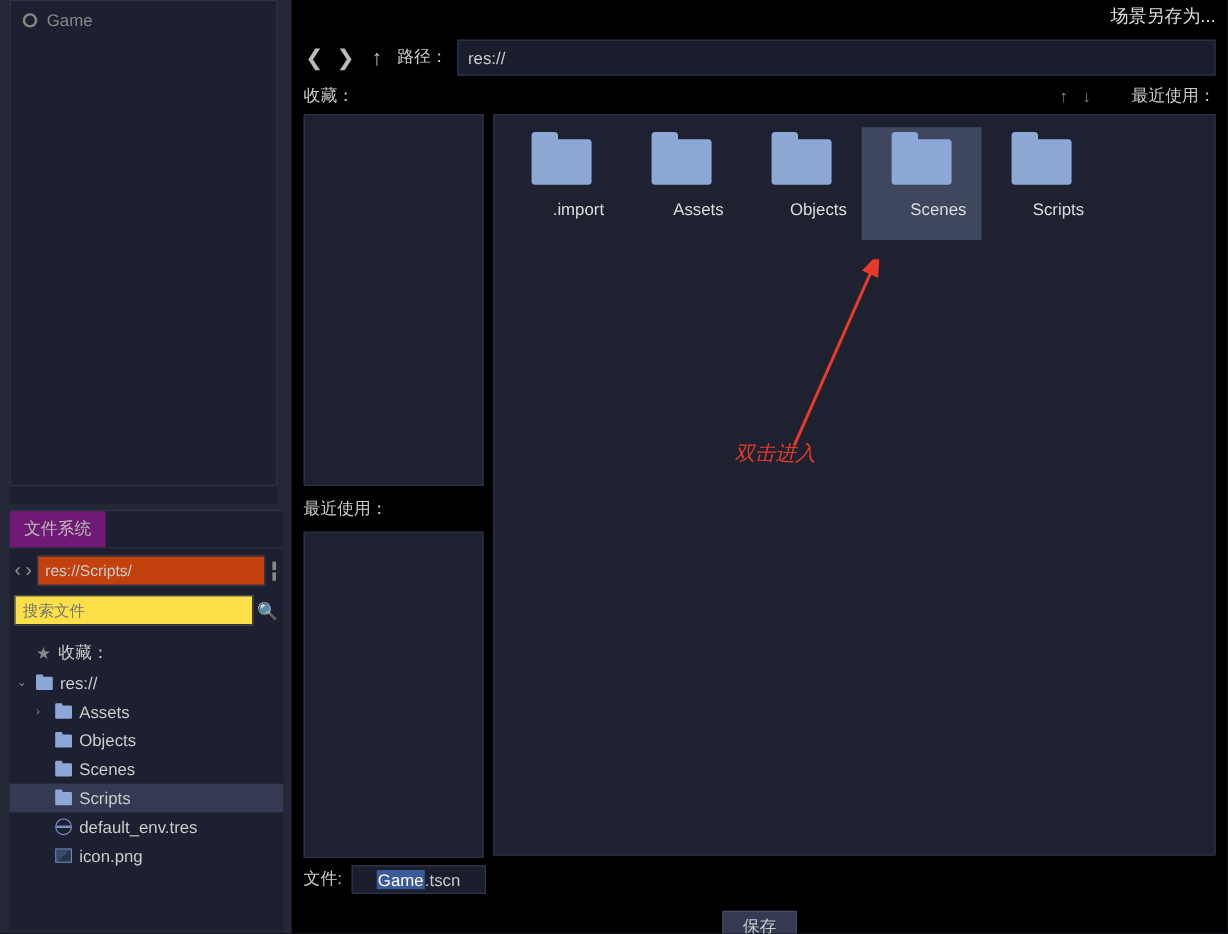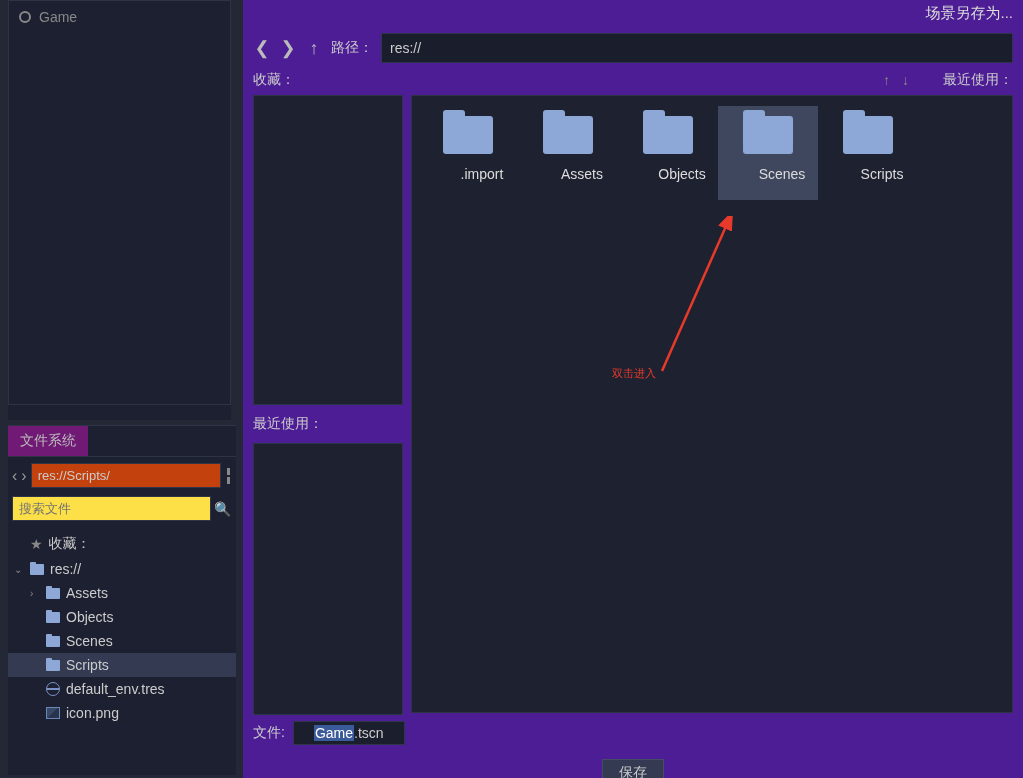--- a/index.html
+++ b/index.html
@@ -28,21 +28,21 @@
   .tree-row.indent2 { padding-left: 38px; }
   .tree-row.selected { background: #333a52; }
   .expand { width: 10px; color: #888; font-size: 10px; }
   .star-icon { color: #888; }
   .folder-icon-sm { width: 14px; height: 11px; background: #8da7d6; border-radius: 1px; position: relative; flex-shrink:0;}
   .folder-icon-sm::before { content:''; position:absolute; top:-2px; left:0; width:6px; height:3px; background:#8da7d6; border-radius:1px 1px 0 0;}
   .env-icon { width: 14px; height: 14px; border: 1.5px solid #7a92c4; border-radius: 50%; position:relative; flex-shrink:0;}
   .env-icon::after{content:'';position:absolute;left:0;right:0;top:45%;height:1.5px;background:#7a92c4;}
   .img-icon { width: 14px; height: 12px; border: 1.5px solid #6688bb; background: linear-gradient(135deg,#3a4a66 50%,#28344c 50%); flex-shrink:0;}
 
-  .dialog { position: absolute; left: 243px; top: 0; right: 0; bottom: 0; background: #4c1d95; }
+  .dialog { position: absolute; left: 243px; top: 0; right: 0; bottom: 0; background: #000000; }
   .dialog-title { text-align: right; padding: 4px 10px; color: #ddd; font-size: 15px; }
   .dialog-nav { display: flex; align-items: center; gap: 8px; padding: 6px 10px; }
   .dialog-nav .nav-btn { color: #bbb; font-size: 18px; line-height:1; width:18px; text-align:center;}
   .dialog-nav .lbl { color: #ccc; }
   .big-path { flex: 1; background: #1a1e2c; border: 1px solid #30364a; color: #ccc; padding: 6px 8px; }
 
   .dialog-row2 { display: flex; padding: 2px 10px 6px 10px; align-items:center; gap: 10px;}
   .fav-label { color: #ccc; }
   .sort-arrows { display:flex; gap:12px; color:#888; margin-left:auto; margin-right:8px;}
   .dir-label { color:#ccc; margin-left: 16px;}
@@ -56,21 +56,21 @@
   .files-panel { flex: 1; background: #1e2230; border: 1px solid #2e3444; height: 618px; position:relative;}
 
   .folder-grid { display: flex; gap: 0; padding: 10px 6px; flex-wrap: wrap; }
   .folder-item { width: 100px; display: flex; flex-direction: column; align-items: center; padding: 10px 0 18px 0; gap: 12px;}
   .folder-item.selected { background: #3f475e; }
   .folder-big { width: 50px; height: 38px; background: #8da7d6; border-radius: 3px; position:relative; }
   .folder-big::before { content:''; position:absolute; top:-6px; left:0; width:22px; height:8px; background:#8da7d6; border-radius:3px 3px 0 0;}
   .folder-name { color: #ddd; font-size: 14px; margin-left: 28px; }
 
   .annotation-arrow { position:absolute; left:230px; top:120px; pointer-events:none;}
-  .annotation-text { position:absolute; left:200px; top:270px; color:#e83a2a; font-size:11px; font-weight:500;}
+  .annotation-text { position:absolute; left:200px; top:270px; color:#e83a2a; font-size:17px; font-weight:500;font-style:italic;}
 
   .file-row { display:flex; align-items:center; gap:8px; padding: 6px 10px;}
   .fname-input { background:#1b1f2d; border:1px solid #30364a; padding:3px 20px; color:#ccc; }
   .fname-input .sel{ background:#3a5a9a; color:#fff; padding:0 1px;}
   .ext{color:#ccc;}
   .save-row{ text-align:center; padding: 8px 0;}
   .save-btn{ display:inline-block; background:#333a52; padding:4px 16px; color:#ccc; border:1px solid #444c66;}
 </style>
 </head>
 <body>

